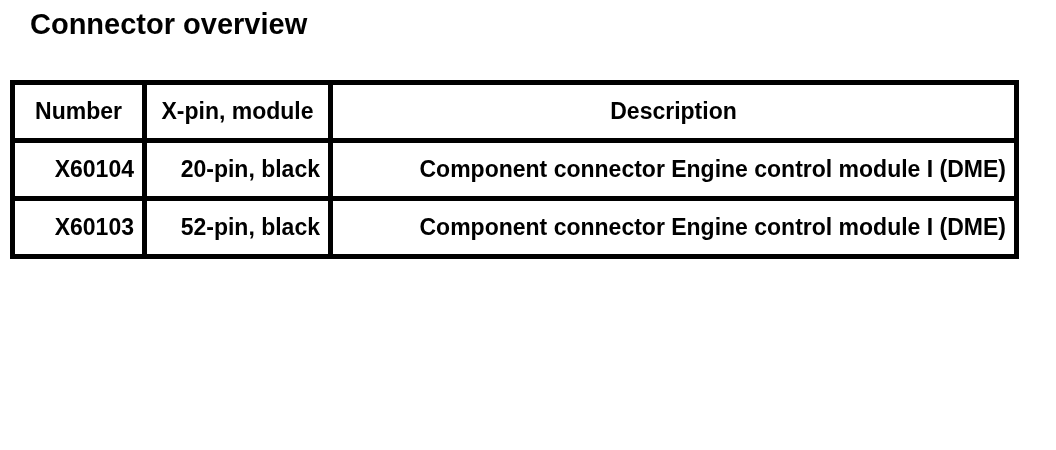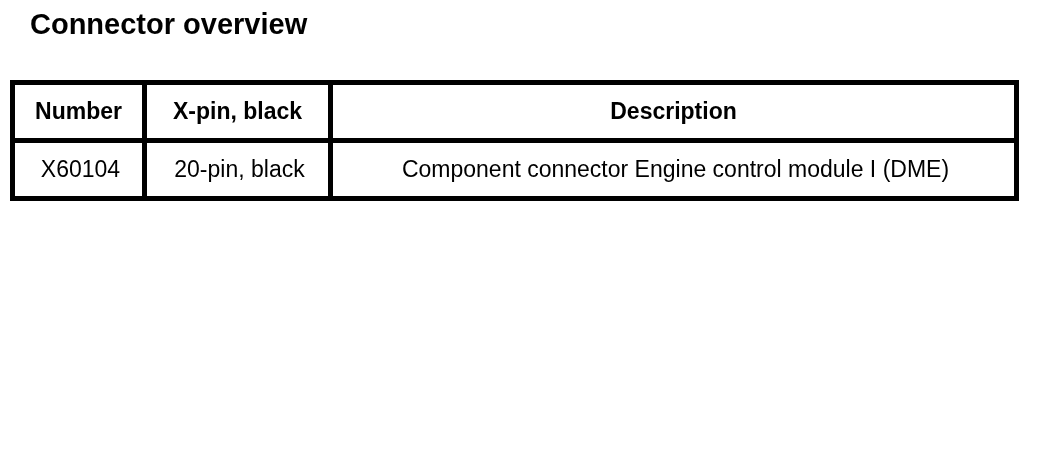--- a/index.html
+++ b/index.html
@@ -57,47 +57,52 @@
 
   .connector-table th {
     height: 58px;
     font-weight: bold;
     text-align: center;
     padding: 0 8px;
   }
 
   .connector-table td {
     height: 58px;
-    font-weight: normal;
-    text-align: center;
+    font-weight: bold;
+    text-align: right;
     padding: 0 8px 0 12px;
   }
 </style>
 </head>
 <body>
 
 <div class="page">
 
   <div class="page-title">Connector overview</div>
 
   <table class="connector-table">
     <colgroup>
       <col class="col-number">
       <col class="col-xpin">
       <col class="col-desc">
     </colgroup>
     <thead>
       <tr>
         <th>Number</th>
-        <th>X-pin, black</th>
+        <th>X-pin, module</th>
         <th>Description</th>
       </tr>
     </thead>
     <tbody>
       <tr>
         <td>X60104</td>
         <td>20-pin, black</td>
         <td>Component connector Engine control module I (DME)</td>
       </tr>
+      <tr>
+        <td>X60103</td>
+        <td>52-pin, black</td>
+        <td>Component connector Engine control module I (DME)</td>
+      </tr>
     </tbody>
   </table>
 
 </div>
 
 </body></html>

